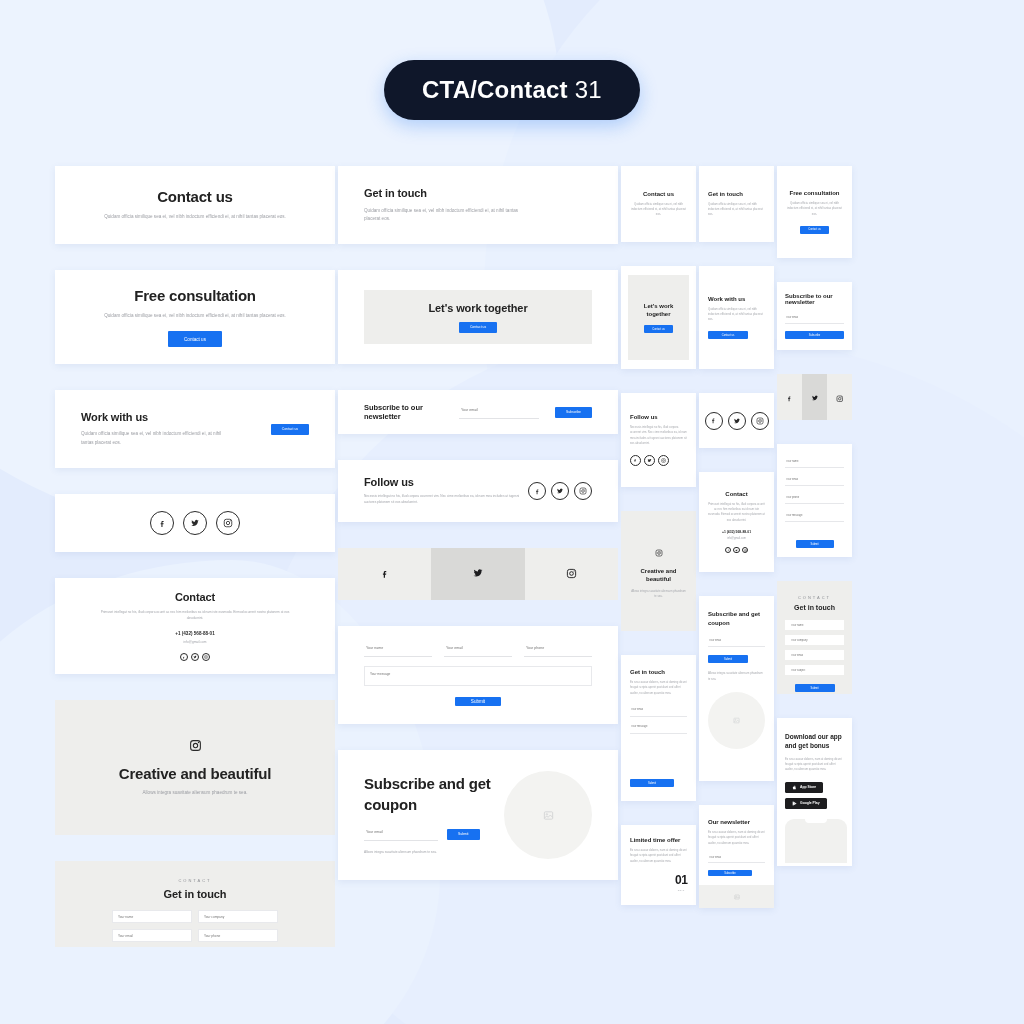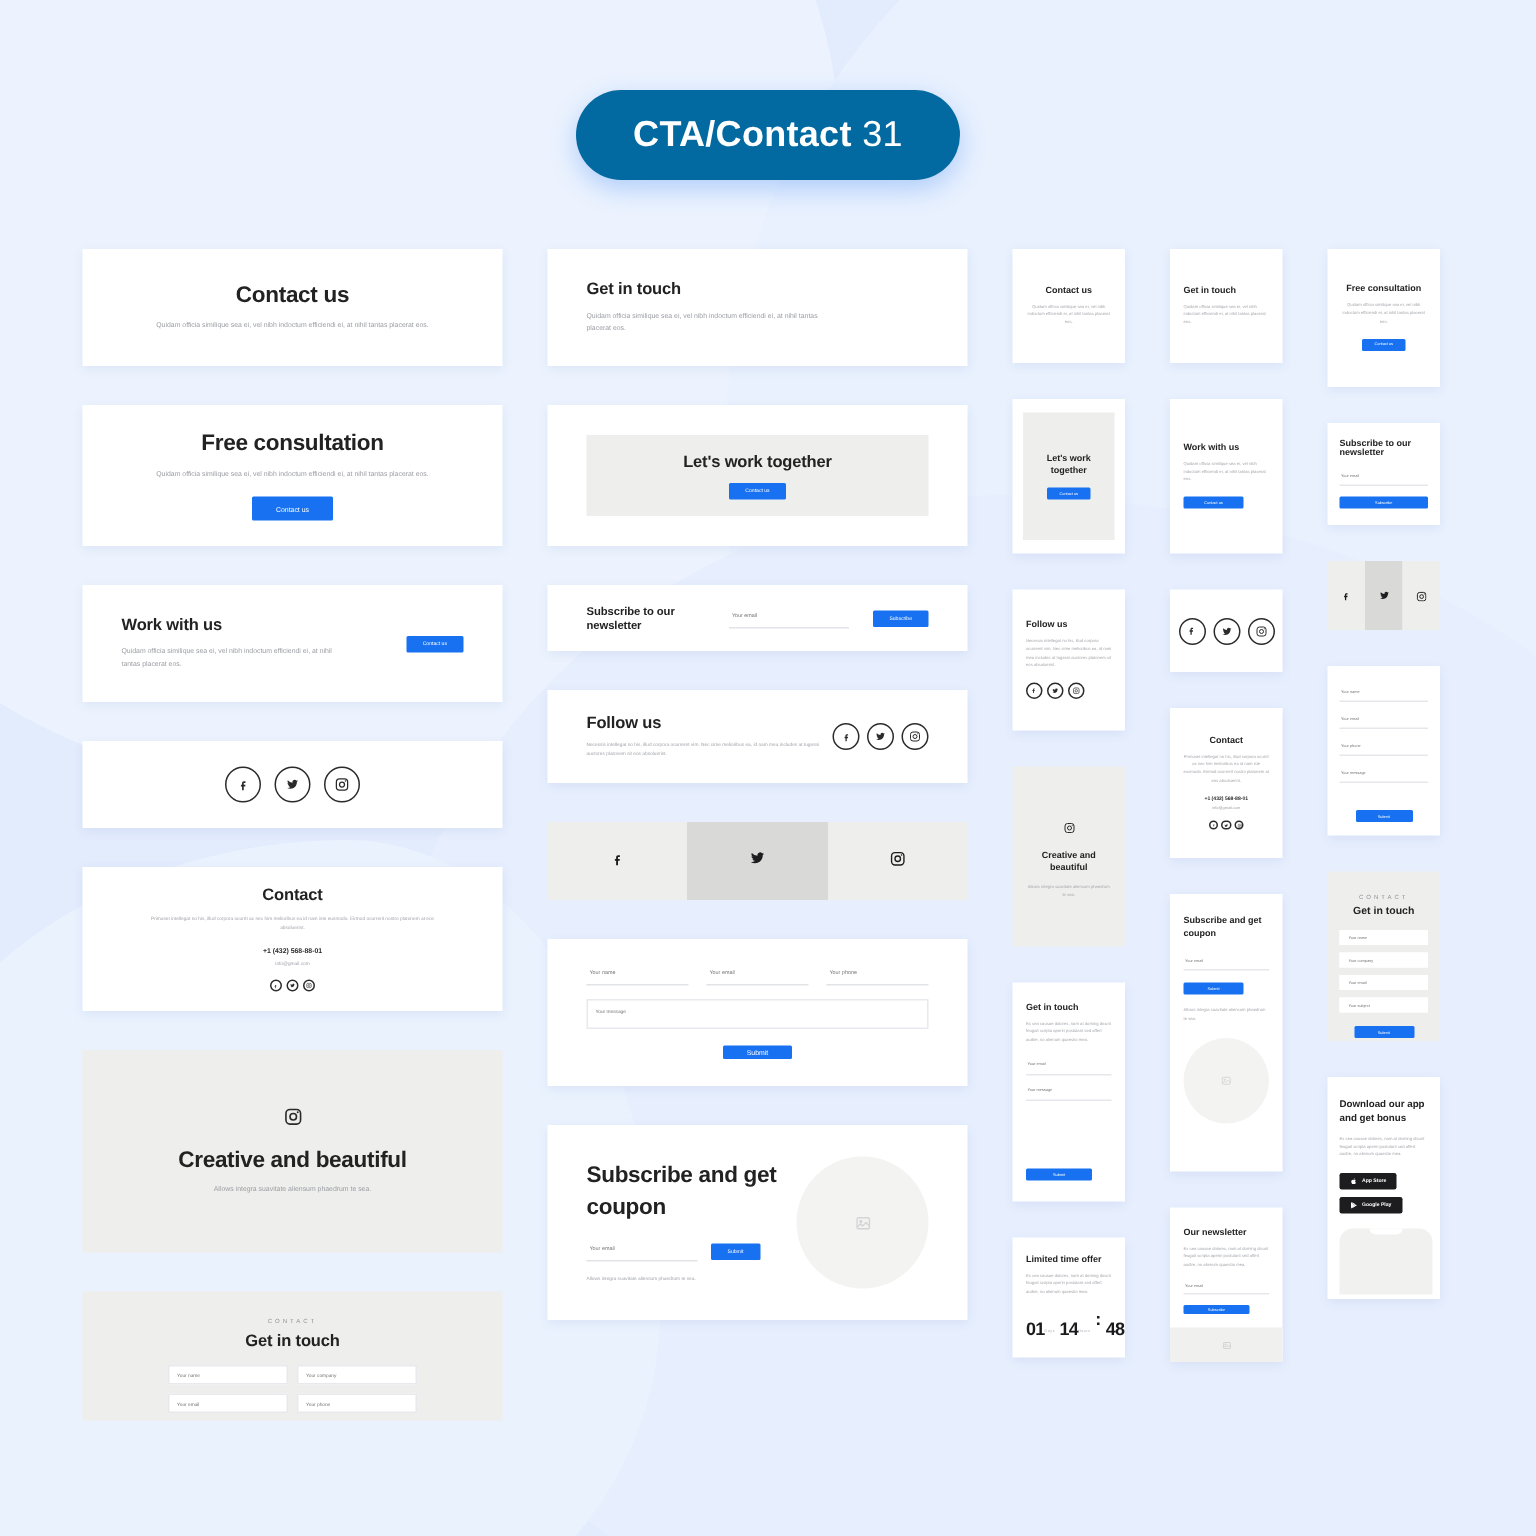--- a/index.html
+++ b/index.html
@@ -36,38 +36,38 @@
     background: #eaf2fe;
     border-radius: 60% 40% 52% 48% / 44% 56% 44% 56%;
   }
 
   
   .badge-wrap {
     position: absolute; left: 0; right: 0; top: 60px;
     display: flex; justify-content: center;
   }
   .badge {
-    background: #0369a1;
+    background: #0f172a;
     color: #fff;
     border-radius: 30px;
     padding: 16px 38px;
     font-size: 24px;
     letter-spacing: .2px;
     box-shadow: 0 6px 18px rgba(23,113,241,.28);
     display: flex; align-items: flex-end; gap: 7px;
     white-space: nowrap;
   }
   .badge .b-strong { font-weight: bold; }
   .badge .b-num { font-weight: normal; }
 
   
   .grid {
     position: absolute; left: 55px; top: 166px;
     width: 920px;
-    display: flex; gap: 30px;
+    display: flex; gap: 3px;
     align-items: flex-start;
   }
   .col { display: flex; flex-direction: column; }
   .col-wide  { width: 280px; gap: 26px; }
   .col-wide2 { width: 280px; gap: 26px; }
   .col-m1 { width: 75px;  gap: 24px; }
   .col-m2 { width: 75px;  gap: 24px; }
   .col-m3 { width: 75px;  gap: 24px; }
 
   .card {
@@ -146,21 +146,21 @@
 
   
   .store {
     background: #1d1d1f; color: #fff; display: inline-flex; align-items: center;
     gap: 3px; padding: 3px 7px; border-radius: 1.5px; font-size: 3.4px; font-weight: bold;
   }
   .store svg { display:block; }
 
   
   .cd { display: flex; align-items: flex-end; gap: 3px; }
-  .cd-unit { display: flex; align-items: center; }
+  .cd-unit { display: flex; flex-direction: column; align-items: center; margin-left: 45px; }
   .cd-num { font-size: 12px; font-weight: bold; color: #1b1b1d; letter-spacing: -.5px; line-height: 1; }
   .cd-lab { font-size: 2.4px; color: #aeb0b5; margin-top: 2.5px; letter-spacing: .4px; }
   .cd-sep { font-size: 12px; font-weight: bold; color: #1b1b1d; line-height: 1; padding-bottom: 7px; }
 
   
   .phone-mock {
     background: #f1f1ef; border-radius: 9px 9px 0 0; width: 62px; height: 44px;
     margin: 0 auto; position: relative;
   }
   .phone-notch {

